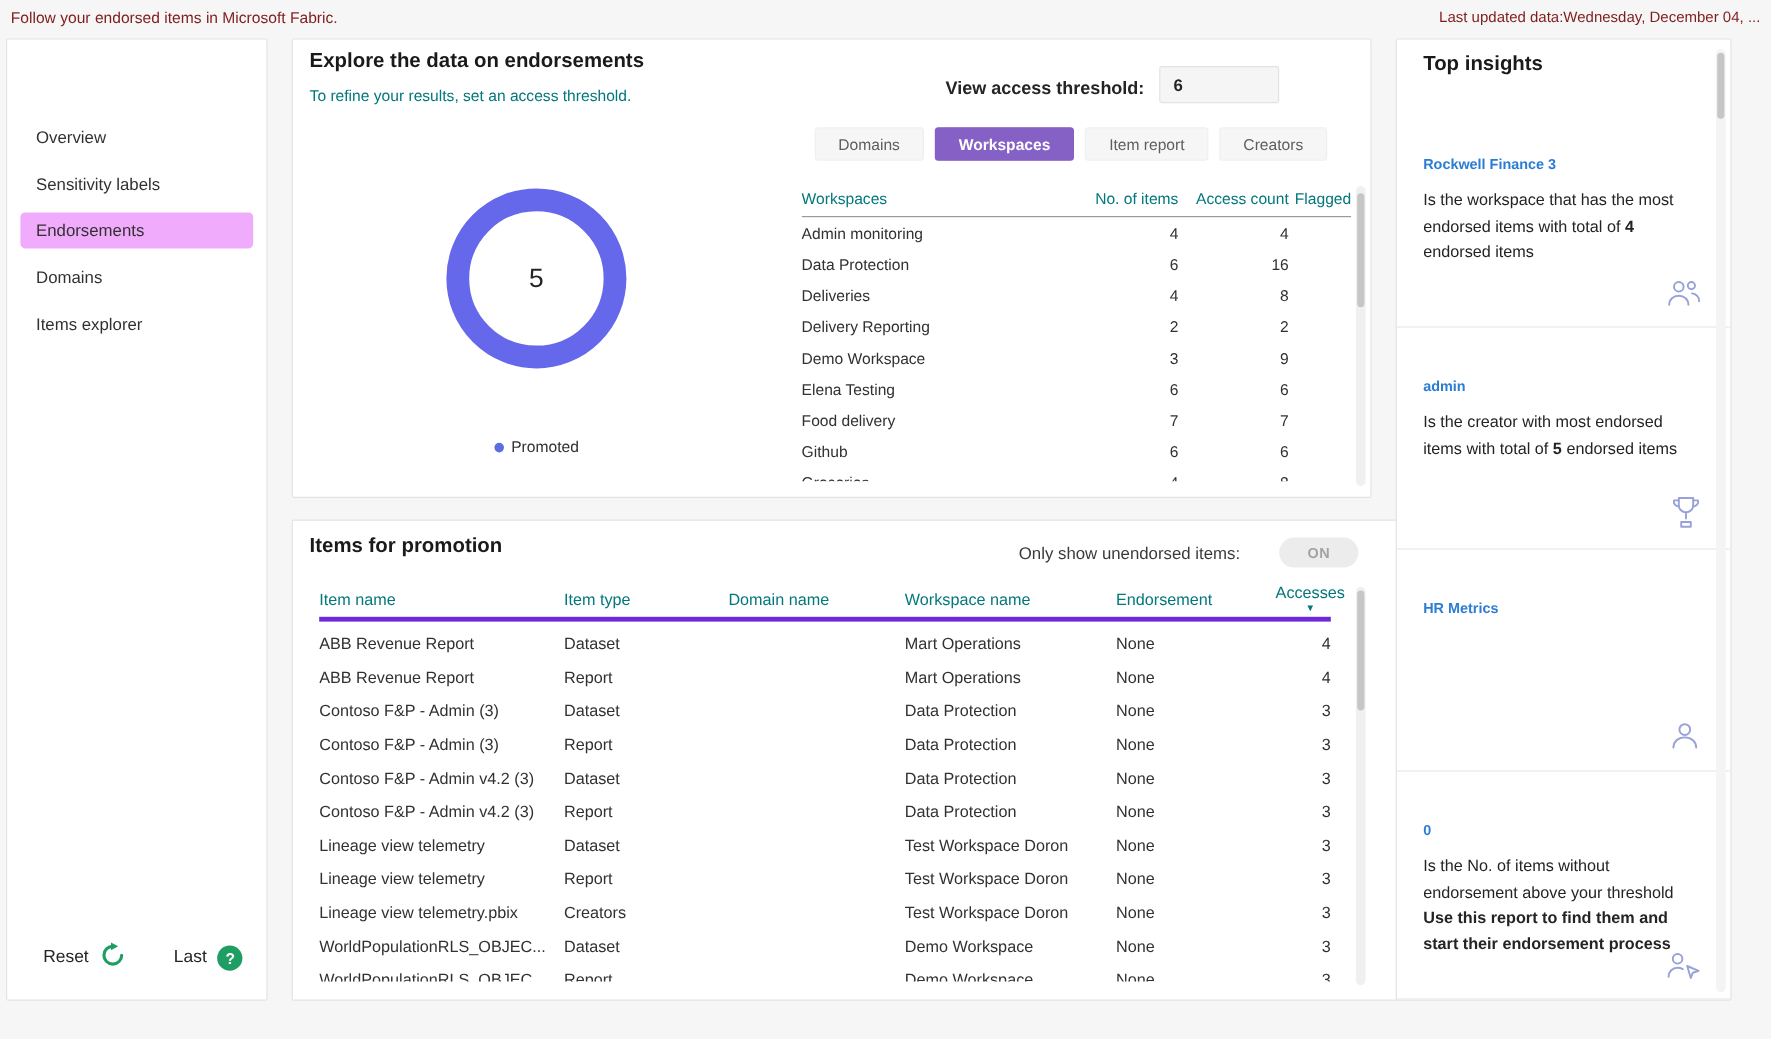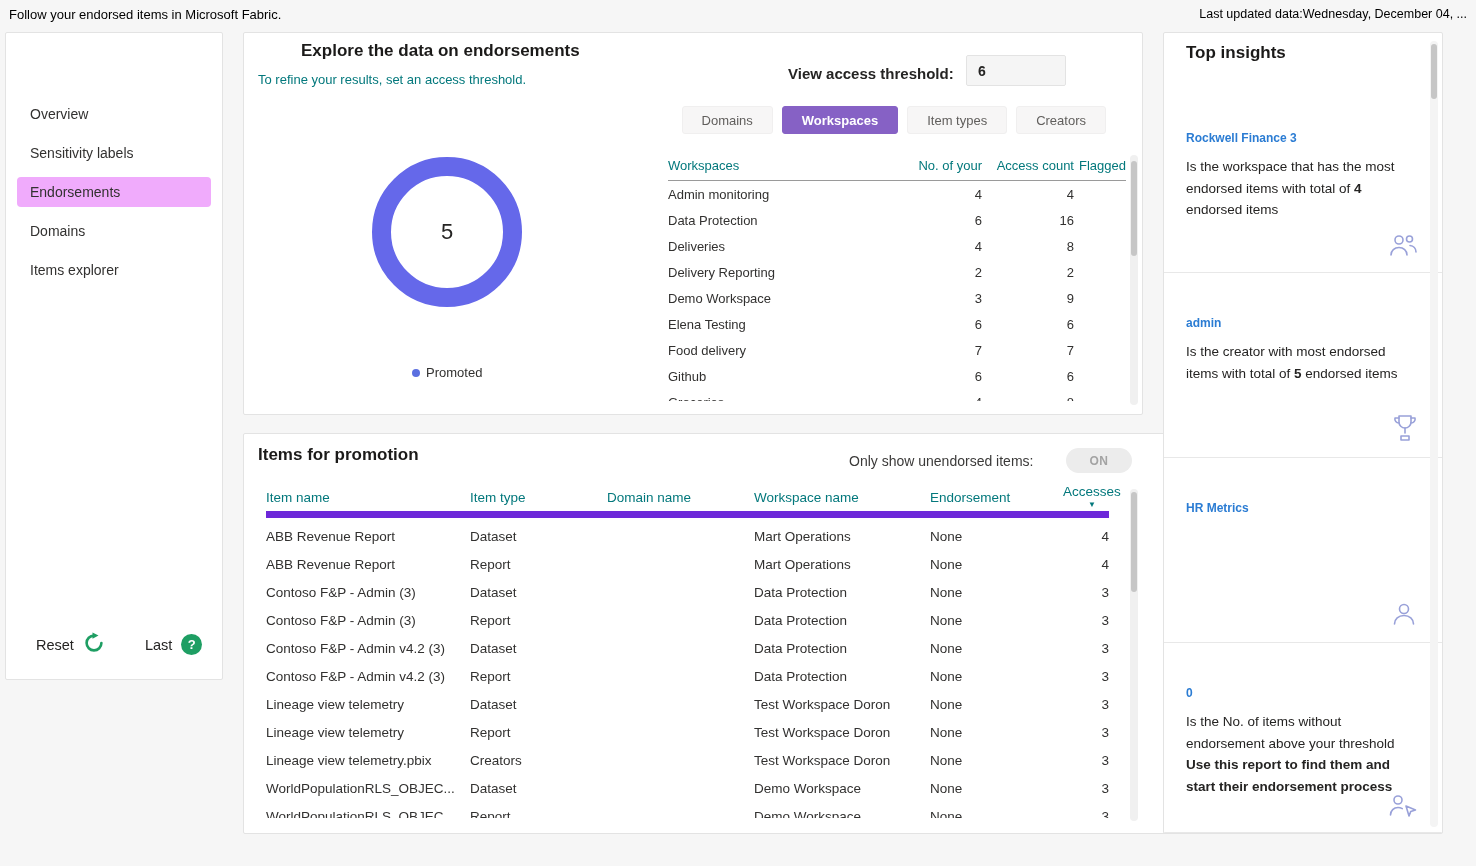--- a/index.html
+++ b/index.html
@@ -6,40 +6,40 @@
   html,body { width:1476px; height:866px; }
   body {
     font-family:"Liberation Sans","DejaVu Sans",sans-serif;
     background:#f6f6f6; color:#252423; overflow:hidden;
   }
   .page { position:relative; width:1476px; height:866px; }
 
   
   .topbar { position:absolute; top:0; left:0; width:100%; height:28px;
     display:flex; justify-content:space-between; align-items:center; padding:0 9px;
-    font-size:13px; color:#000000; }
+    font-size:13px; color:#7f1d1d; }
   .topbar .updated { font-size:12.5px; }
 
   .card { position:absolute; background:#fff; border:1px solid #e3e3e3; border-radius:2px; }
 
   
-  .sidebar { left:5px; top:32px; width:218px; height:648px; }
+  .sidebar { left:5px; top:32px; width:218px; height:802px; }
   .nav { margin-top:66px; }
   .nav-item { height:30px; margin:9px 11px; padding:0 13px; display:flex; align-items:center;
     font-size:14px; color:#323130; border-radius:4px; cursor:pointer; }
   .nav-item.selected { background:#f0abfc; }
   .side-footer { position:absolute; left:30px; bottom:22px; display:flex; align-items:center; }
   .foot-btn { display:flex; align-items:center; gap:9px; font-size:14.5px; color:#252423; cursor:pointer; }
   .foot-btn + .foot-btn { margin-left:40px; }
   .help-circle { width:21px; height:21px; border-radius:50%; background:#1e9e63; color:#fff;
     font-size:13px; font-weight:bold; display:flex; align-items:center; justify-content:center; }
 
   
   .explore-card { left:243px; top:32px; width:900px; height:383px; overflow:hidden; }
-  .ex-title { position:absolute; left:14px; top:8px; font-size:17px; font-weight:bold; color:#1b1a19;margin-left:43px; }
+  .ex-title { position:absolute; left:14px; top:8px; font-size:17px; font-weight:bold; color:#1b1a19; }
   .ex-sub { position:absolute; left:14px; top:39px; font-size:13px; color:#03787c; }
   .th-label { position:absolute; left:544px; top:32px; font-size:15px; font-weight:bold; }
   .threshold-input { position:absolute; left:722px; top:22px; width:100px; height:31px;
     background:#f5f5f5; border:1px solid #e3e3e3; border-radius:2px; padding:0 11px;
     font-family:inherit; font-size:14px; font-weight:bold; color:#252423; }
   .tabs { position:absolute; top:73px; right:36px; display:flex; gap:9px; }
   .tab { height:28px; padding:0 19px; display:flex; align-items:center; border-radius:3px;
     background:#f7f6f6; border:1px solid #f0efef; color:#605e5c; font-size:13px; cursor:pointer; }
   .tab.sel { background:#8661c5; border-color:#8661c5; color:#fff; font-weight:bold; }
 
@@ -64,21 +64,21 @@
 
   
   .promo-card { left:243px; top:433px; width:1077px; height:401px; overflow:hidden; }
   .pr-title { position:absolute; left:14px; top:11px; font-size:17px; font-weight:bold; color:#1b1a19; }
   .pr-filter { position:absolute; left:605px; top:19px; font-size:14px; color:#3b3a39; }
   .toggle { position:absolute; left:822px; top:14px; width:66px; height:25px; border-radius:13px;
     background:#ececec; display:flex; align-items:center; justify-content:center;
     font-size:12px; font-weight:bold; letter-spacing:.5px; color:#a3a3a3; cursor:pointer; }
   .pr-head, .pr-body .row { display:grid; grid-template-columns:204px 137px 147px 176px 133px 1fr; align-items:center; }
   .pr-head { position:absolute; left:22px; top:50px; width:843px; height:34px;
-    color:#03787c; font-size:13.5px; border-bottom:7px solid #6d28d9; }
+    color:#03787c; font-size:13.5px; border-bottom:4px solid #6d28d9; }
   .pr-head .hcell-last { justify-self:end; display:flex; flex-direction:column; align-items:center; line-height:1.1; }
   .sort-caret { font-size:8px; color:#03787c; margin-top:1px; }
   .pr-body { position:absolute; left:22px; top:88px; width:843px; height:296px; overflow:hidden; }
   .pr-body .row { height:28px; font-size:13.5px; color:#323130; cursor:pointer; }
   .pr-body .row .c5 { text-align:right; }
   .pr-scroll { left:886px; top:55px; height:332px; }
   .pr-scroll .thumb { top:3px; height:100px; }
 
   
   .insights { left:1163px; top:32px; width:280px; height:802px; overflow:hidden; }
@@ -141,38 +141,38 @@
 
   <div class="card explore-card">
     <div class="ex-title">Explore the data on endorsements</div>
     <div class="ex-sub">To refine your results, set an access threshold.</div>
     <div class="th-label">View access threshold:</div>
     <input class="threshold-input" value="6" style="">
 
     <div class="tabs">
       <div class="tab">Domains</div>
       <div class="tab sel">Workspaces</div>
-      <div class="tab">Item types</div>
+      <div class="tab">Item report</div>
       <div class="tab">Creators</div>
     </div>
 
     <div class="donut-wrap">
       <div class="donut">
         <div class="donut-val">5</div>
       </div>
     </div>
     <div class="legend">
       <span class="legend-dot"></span>
       <span>Promoted</span>
     </div>
 
     <div class="ws-table">
       <div class="ws-head">
         <div>Workspaces</div>
-        <div>No. of your</div>
+        <div>No. of items</div>
         <div>Access count</div>
         <div>Flagged</div>
       </div>
       <div class="ws-body">
           <div class="row">
             <div class="c0">Admin monitoring</div>
             <div class="c1">4</div>
             <div class="c2">4</div>
             <div class="c3"></div>
           </div>

